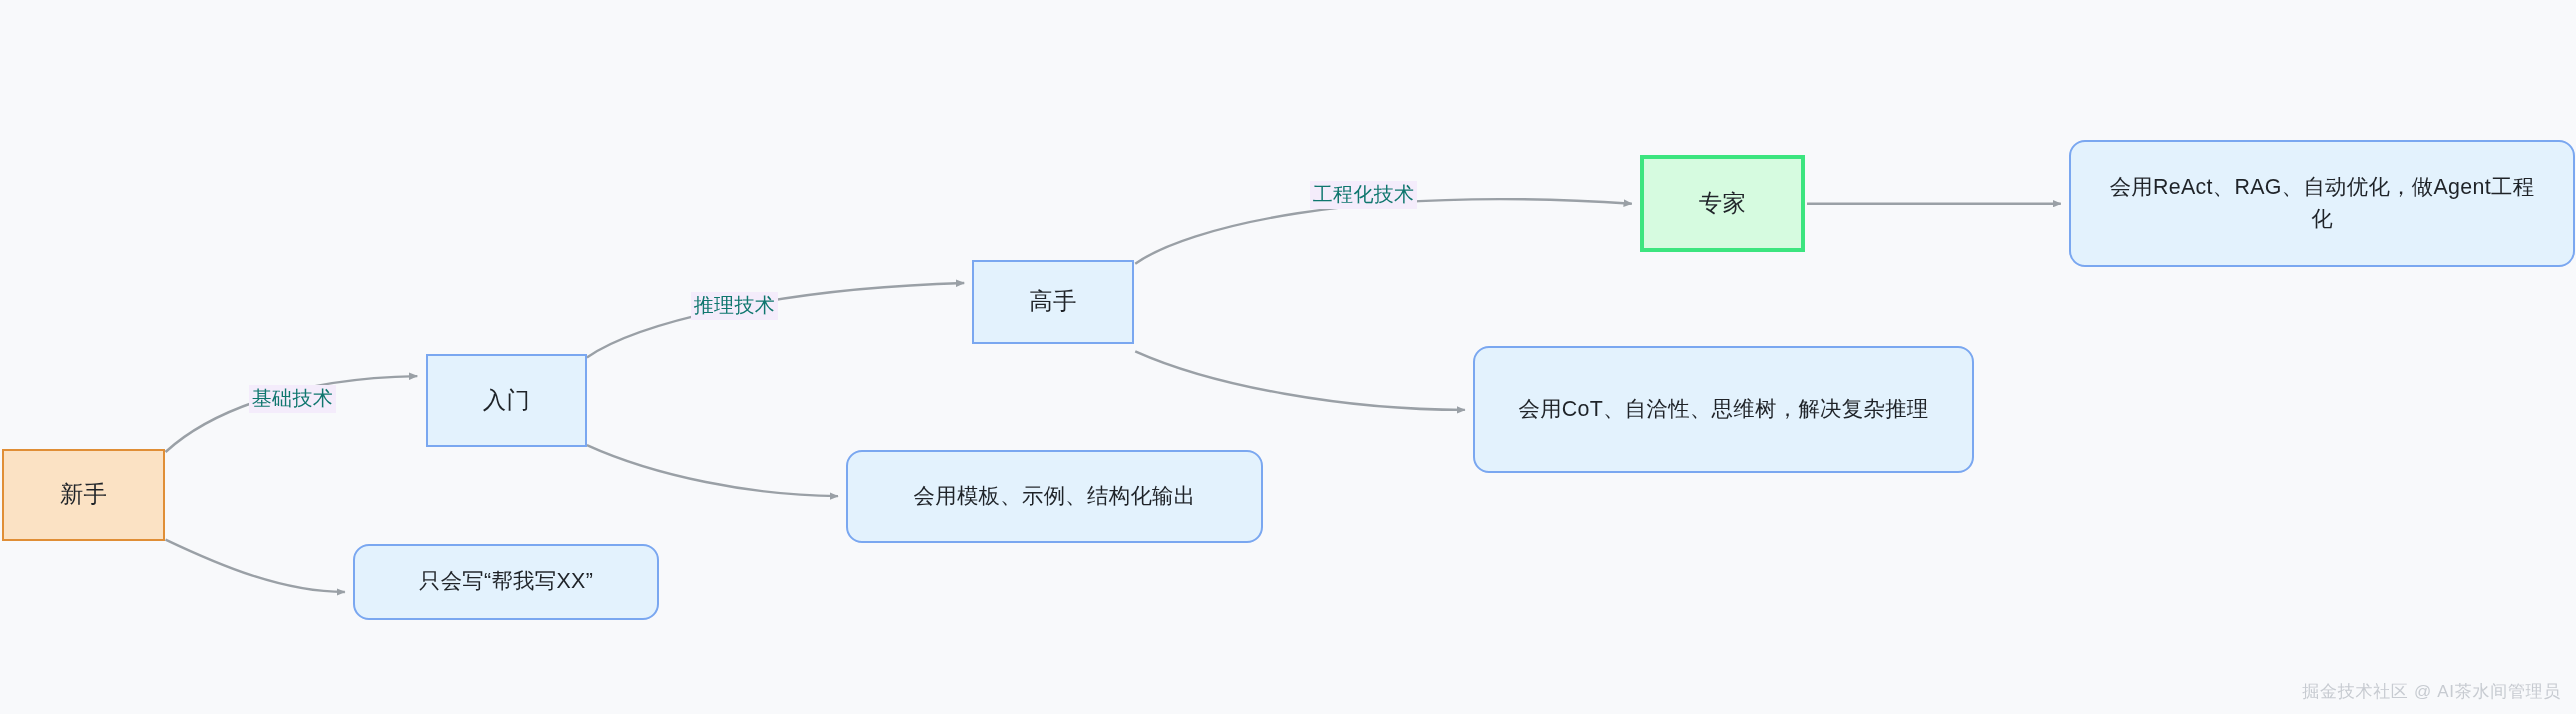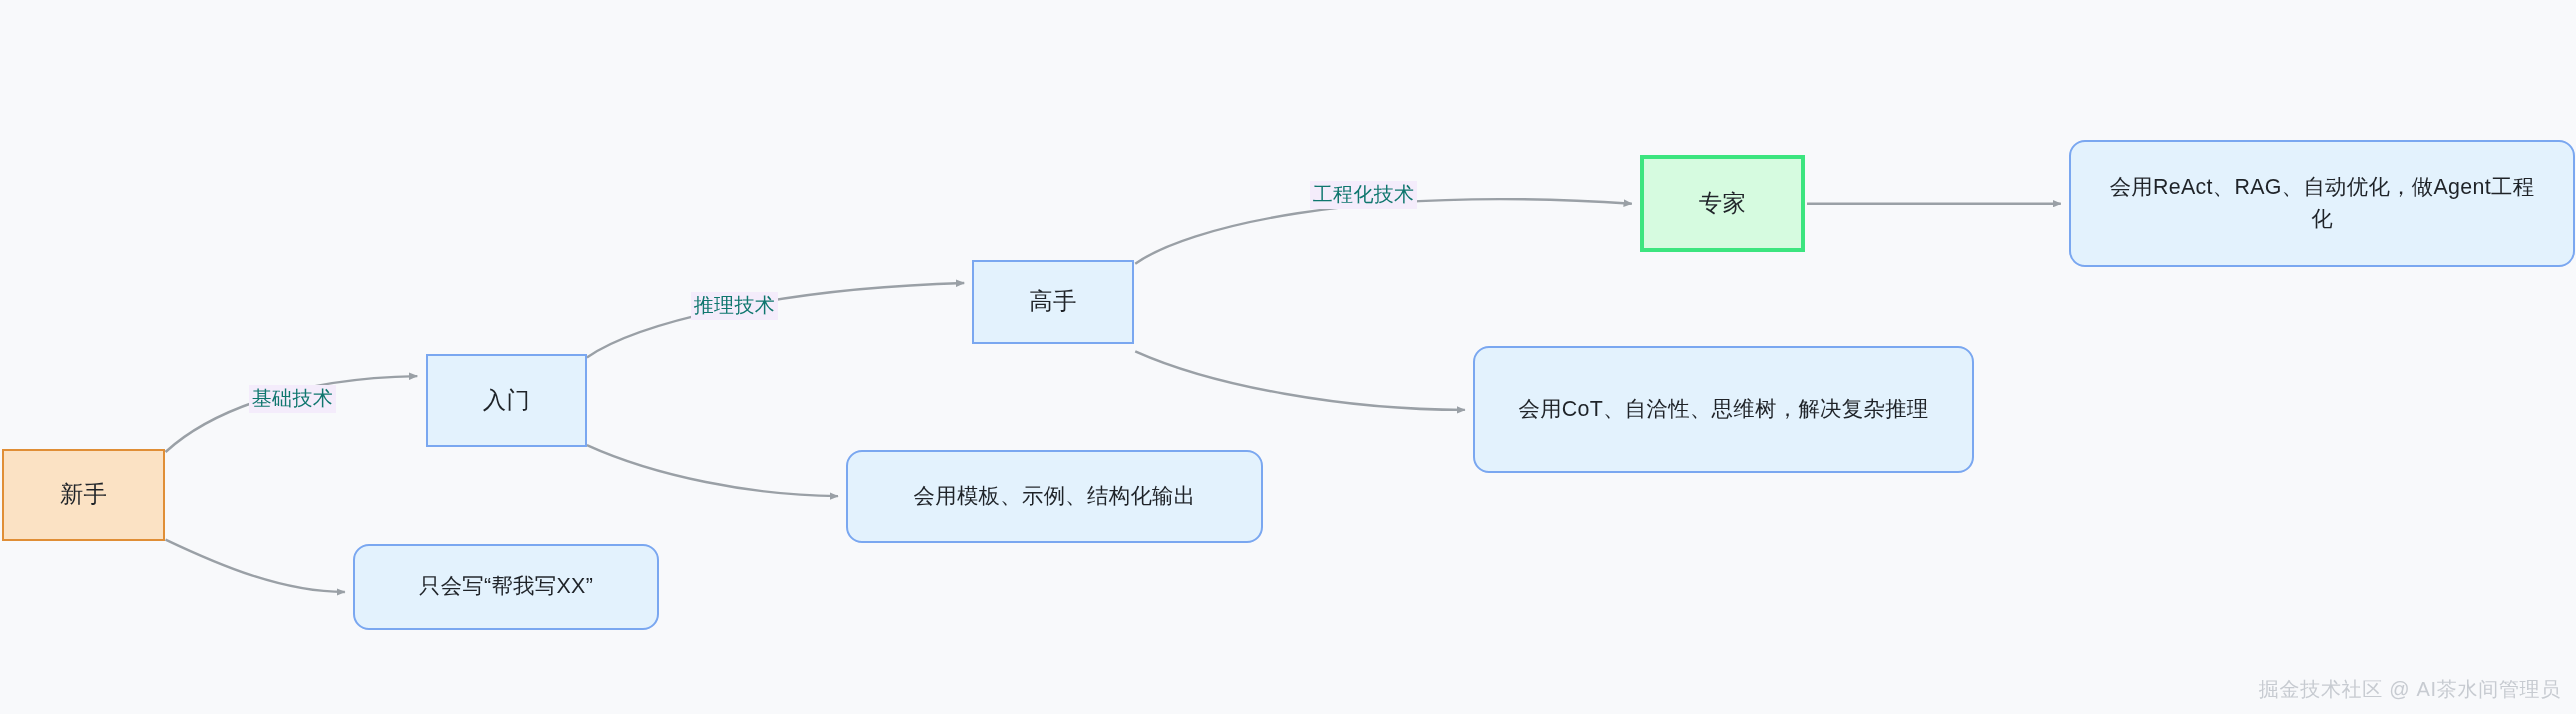--- a/index.html
+++ b/index.html
@@ -49,21 +49,21 @@
     padding:3.4px 2.8px 4.8px 2.8px;
     white-space:nowrap;
     letter-spacing:0.3px;
   }
 
   .watermark{
     position:absolute;
     right:15px;
     bottom:12.4px;
     color:#c7cbd1;
-    font-size:20px;
+    font-size:17px;
     letter-spacing:0.7px;
     white-space:nowrap;
   }
 </style>
 </head>
 <body>
 
 <div id="canvas">
 
   <svg id="edges" viewBox="0 0 3735 1036" xmlns="http://www.w3.org/2000/svg">
@@ -97,21 +97,21 @@
   </div>
 
   <div class="node node-blue n-stage" style="left:972px;top:260px;width:162px;height:84px;">
     <span>高手</span>
   </div>
 
   <div class="node node-green n-stage" style="left:1640px;top:155px;width:165px;height:97px;">
     <span>专家</span>
   </div>
 
-  <div class="node node-blue n-leaf" style="left:353px;top:544px;width:306px;height:86px;">
+  <div class="node node-blue n-leaf" style="left:353px;top:544px;width:306px;height:76px;">
     <span>只会写“帮我写XX”</span>
   </div>
 
   <div class="node node-blue n-leaf" style="left:846px;top:450px;width:417px;height:93px;">
     <span>会用模板、示例、结构化输出</span>
   </div>
 
   <div class="node node-blue n-leaf" style="left:1473px;top:346px;width:501px;height:127px;padding:2.8px 32px;">
     <span>会用CoT、自洽性、思维树，解决复杂推理</span>
   </div>

